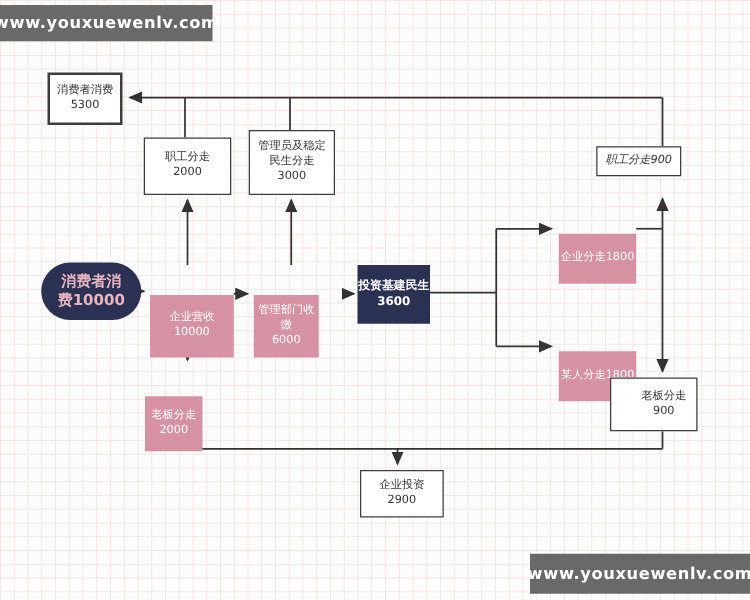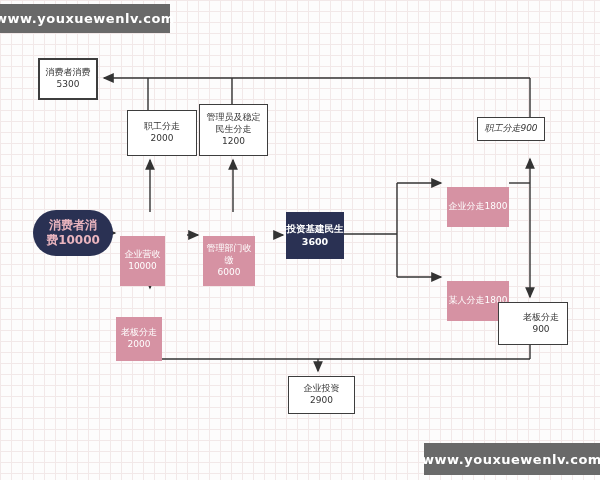--- a/index.html
+++ b/index.html
@@ -72,41 +72,41 @@
 
       <path d="M150,262 V288" stroke-dasharray="2,3" marker-end="url(#ah)"></path>
     </g>
   </svg>
 
   <div class="node white" style="left:38px;top:58px;width:60px;height:42px;border-width:2px;">
     <span>消费者消费</span>
     <span>5300</span>
   </div>
 
-  <div class="node white" style="left:115px;top:110px;width:70px;height:46px;margin-left:12px;">
+  <div class="node white" style="left:115px;top:110px;width:70px;height:46px;">
     <span>职工分走</span>
     <span>2000</span>
   </div>
 
   <div class="node white" style="left:199px;top:104px;width:69px;height:52px;">
     <span>管理员及稳定</span>
     <span>民生分走</span>
-    <span>1200</span>
+    <span>3000</span>
   </div>
 
   <div class="node white" style="left:477px;top:117px;width:68px;height:24px;font-style:italic;">
     <span>职工分走900</span>
   </div>
 
   <div class="node pill" style="left:33px;top:210px;width:80px;height:46px;">
     <span>消费者消</span>
     <span>费10000</span>
   </div>
 
-  <div class="node pink" style="left:120px;top:212px;width:45px;height:50px;">
+  <div class="node pink" style="left:120px;top:212px;width:67px;height:50px;">
     <span>企业营收</span>
     <span>10000</span>
   </div>
 
   <div class="node pink" style="left:203px;top:212px;width:52px;height:50px;">
     <span>管理部门收缴</span>
     <span>6000</span>
   </div>
 
   <div class="node navy" style="left:286px;top:212px;width:58px;height:47px;">
@@ -115,21 +115,21 @@
   </div>
 
   <div class="node pink" style="left:447px;top:163px;width:62px;height:40px;">
     <span>企业分走1800</span>
   </div>
 
   <div class="node pink" style="left:447px;top:257px;width:62px;height:40px;">
     <span>某人分走1800</span>
   </div>
 
-  <div class="node white" style="left:498px;top:302px;width:70px;height:43px;padding-left:16px;">
+  <div class="node white" style="left:488px;top:302px;width:70px;height:43px;padding-left:16px;">
     <span>老板分走900</span>
   </div>
 
   <div class="node pink" style="left:116px;top:293px;width:46px;height:44px;">
     <span>老板分走2000</span>
   </div>
 
   <div class="node white" style="left:288px;top:376px;width:67px;height:38px;">
     <span>企业投资</span>
     <span>2900</span>

